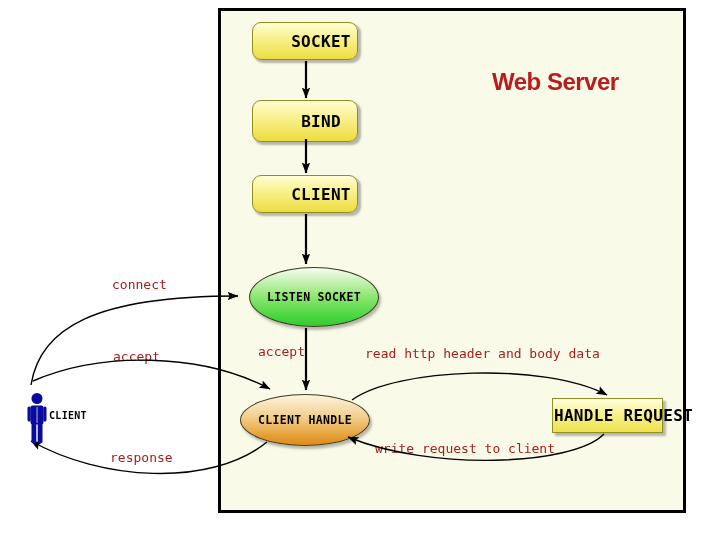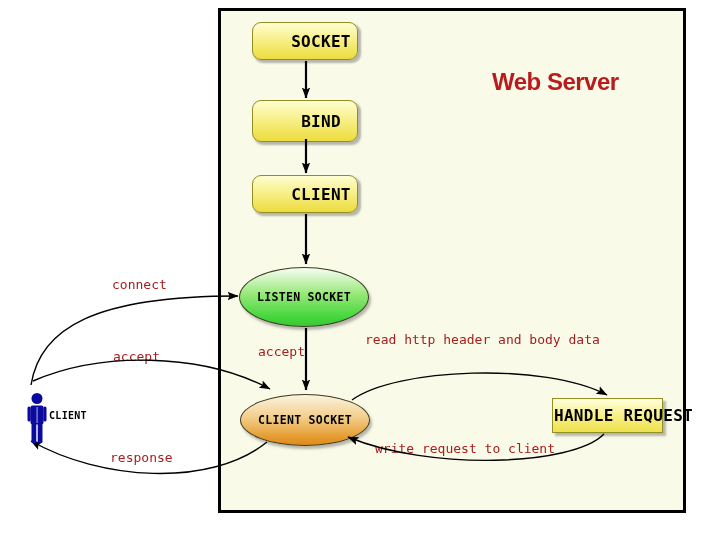--- a/index.html
+++ b/index.html
@@ -17,30 +17,30 @@
             font-weight:bold;font-size:16px;color:#000;letter-spacing:0.3px;white-space:nowrap;padding-left:32px;}
   .node-socket{left:252px;top:22px;width:106px;height:38px;}
   .node-bind{left:252px;top:100px;width:106px;height:42px;}
   .node-listen{left:252px;top:175px;width:106px;height:38px;}
   .node-handle{left:552px;top:398px;width:111px;height:35px;border-radius:0;
                background:linear-gradient(180deg,#FFFFDE 0%,#F8F08C 48%,#EFE14D 100%);}
   .ellipse{position:absolute;display:flex;align-items:center;justify-content:center;
            border-radius:50%;border:1.4px solid #3B3B1E;box-sizing:border-box;
            box-shadow:2px 3px 2.5px rgba(115,115,115,0.5);
            font-weight:bold;font-size:11.5px;color:#000;letter-spacing:0.3px;white-space:nowrap;}
-  .node-listen-socket{left:239px;top:267px;width:130px;height:60px;
+  .node-listen-socket{left:249px;top:267px;width:130px;height:60px;
       background:linear-gradient(180deg,#F7FDF3 0%,#97E878 45%,#44D63C 85%,#3BC737 100%);}
   .node-client-socket{left:240px;top:394px;width:130px;height:52px;
       background:linear-gradient(180deg,#FBF4DF 0%,#F2CE8A 45%,#E59A2E 85%,#DE8C1A 100%);}
   .edge-label{position:absolute;font-size:13px;line-height:15px;color:#A61E1E;white-space:nowrap;}
   .lbl-connect{left:112px;top:277px;}
   .lbl-request{left:113px;top:349px;}
   .lbl-response{left:110px;top:450px;}
   .lbl-accept{left:258px;top:344px;}
-  .lbl-read{left:365px;top:332px;}
+  .lbl-read{left:365px;top:346px;}
   .lbl-write{left:375px;top:441px;}
   .client-label{position:absolute;left:49px;top:410px;font-weight:bold;font-size:10px;
                 color:#000;letter-spacing:0.3px;}
   .overlay{position:absolute;left:0;top:0;width:724px;height:540px;pointer-events:none;z-index:5;}
 </style>
 </head>
 <body>
 
 <div class="canvas">
 
@@ -54,21 +54,21 @@
   <div class="flow-box node-bind">
     <span>BIND</span>
   </div>
   <div class="flow-box node-listen">
     <span>CLIENT</span>
   </div>
   <div class="ellipse node-listen-socket">
     <span>LISTEN SOCKET</span>
   </div>
   <div class="ellipse node-client-socket">
-    <span>CLIENT SOCKET</span>
+    <span>CLIENT HANDLE</span>
   </div>
   <div class="flow-box node-handle">
     <span>HANDLE REQUEST</span>
   </div>
 
   <div class="edge-label lbl-connect">connect</div>
   <div class="edge-label lbl-request">accept</div>
   <div class="edge-label lbl-response">response</div>
   <div class="edge-label lbl-accept">accept</div>
   <div class="edge-label lbl-read">read http header and body data</div>

